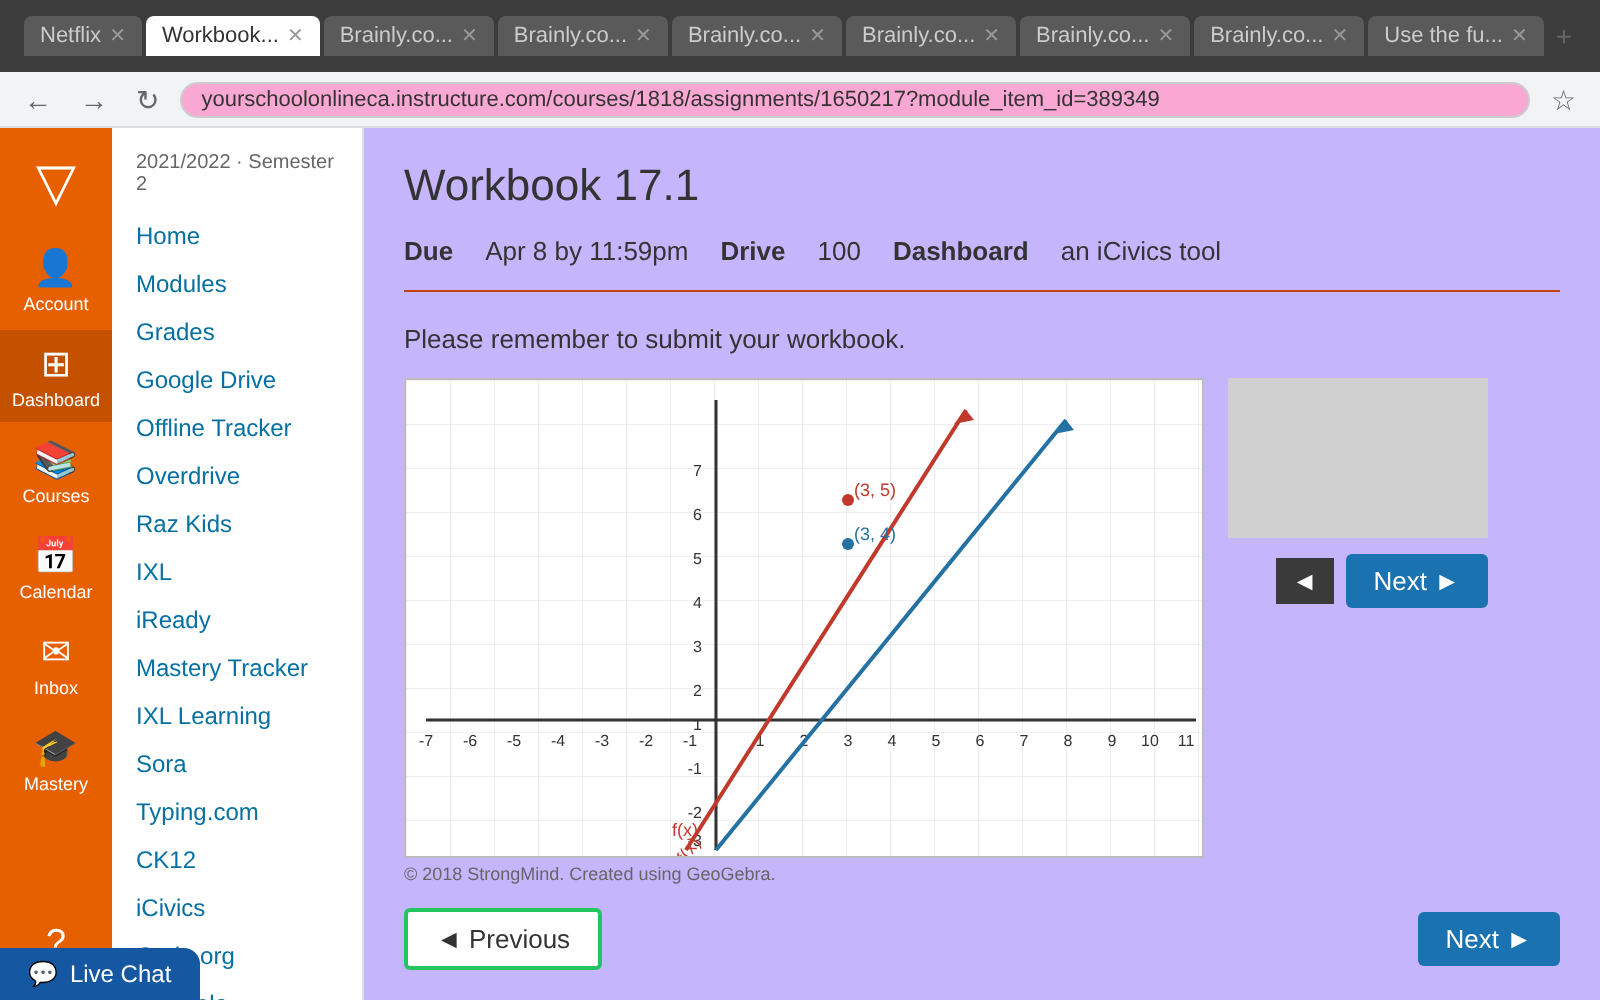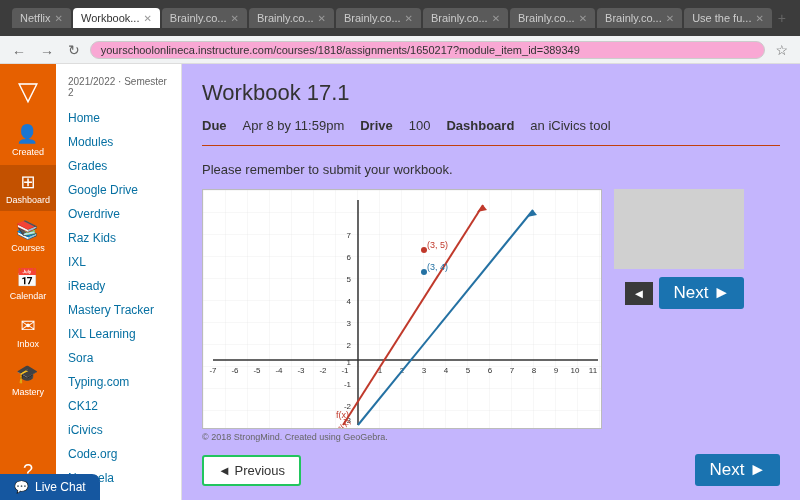--- a/index.html
+++ b/index.html
@@ -39,21 +39,21 @@
     .meta-label { font-weight: bold; }
     .meta-value { color: #333; text-align: center; }
     .reminder-text { color: #333; margin-bottom: 12px; font-size: 13px; }
 
     
     .graph-container { display: flex; gap: 12px; align-items: flex-start; }
 
     
     .nav-buttons-row { display: flex; justify-content: space-between; align-items: center; margin-top: 12px; }
     .btn-nav { background: #fff; border: 2px solid #22c55e; color: #333; padding: 6px 14px; border-radius: 3px; cursor: pointer; font-size: 13px; }
-    .btn-nav-right { background: #1a73b0; color: #fff; border: none; padding: 6px 14px; border-radius: 3px; cursor: pointer; font-size: 17px; }
+    .btn-nav-right { background: #1a73b0; color: #fff; border: none; padding: 6px 14px; border-radius: 3px; cursor: pointer; font-size: 13px; }
     .next-panel { display: flex; align-items: center; gap: 6px; margin-bottom: 12px; }
     .next-panel-arrow { background: #3a3a3a; color: #fff; border: none; padding: 4px 8px; cursor: pointer; font-size: 13px; }
 
     
     .live-chat { position: absolute; bottom: 0; left: 0; background: #1557a0; color: #fff; padding: 6px 14px; font-size: 12px; display: flex; align-items: center; gap: 6px; border-radius: 0 8px 0 0; cursor: pointer; }
 
     
     .graph-wrapper { position: relative; }
     .graph-credit { font-size: 9px; color: #666; margin-top: 0; }
   </style>
@@ -109,21 +109,21 @@
   <div class="url-bar">yourschoolonlineca.instructure.com/courses/1818/assignments/1650217?module_item_id=389349</div>
   <button class="nav-btn">☆</button>
 </div>
 
 <div class="app-layout">
 
   <div class="side-nav">
     <div style="color:#fff; font-size:26px; padding:8px 0; text-align:center;">▽</div>
     <div class="nav-item">
       <span class="nav-icon">👤</span>
-      <span>Created</span>
+      <span>Account</span>
     </div>
     <div class="nav-item active">
       <span class="nav-icon">⊞</span>
       <span>Dashboard</span>
     </div>
     <div class="nav-item">
       <span class="nav-icon">📚</span>
       <span>Courses</span>
     </div>
     <div class="nav-item">
@@ -145,20 +145,21 @@
   </div>
 
   <div class="content-area">
 
     <div class="links-sidebar">
       <div class="semester-label">2021/2022 · Semester 2</div>
       <a class="sidebar-link">Home</a>
       <a class="sidebar-link">Modules</a>
       <a class="sidebar-link">Grades</a>
       <a class="sidebar-link">Google Drive</a>
+      <a class="sidebar-link">Offline Tracker</a>
       <a class="sidebar-link">Overdrive</a>
       <a class="sidebar-link">Raz Kids</a>
       <a class="sidebar-link">IXL</a>
       <a class="sidebar-link">iReady</a>
       <a class="sidebar-link">Mastery Tracker</a>
       <a class="sidebar-link">IXL Learning</a>
       <a class="sidebar-link">Sora</a>
       <a class="sidebar-link">Typing.com</a>
       <a class="sidebar-link">CK12</a>
       <a class="sidebar-link">iCivics</a>

